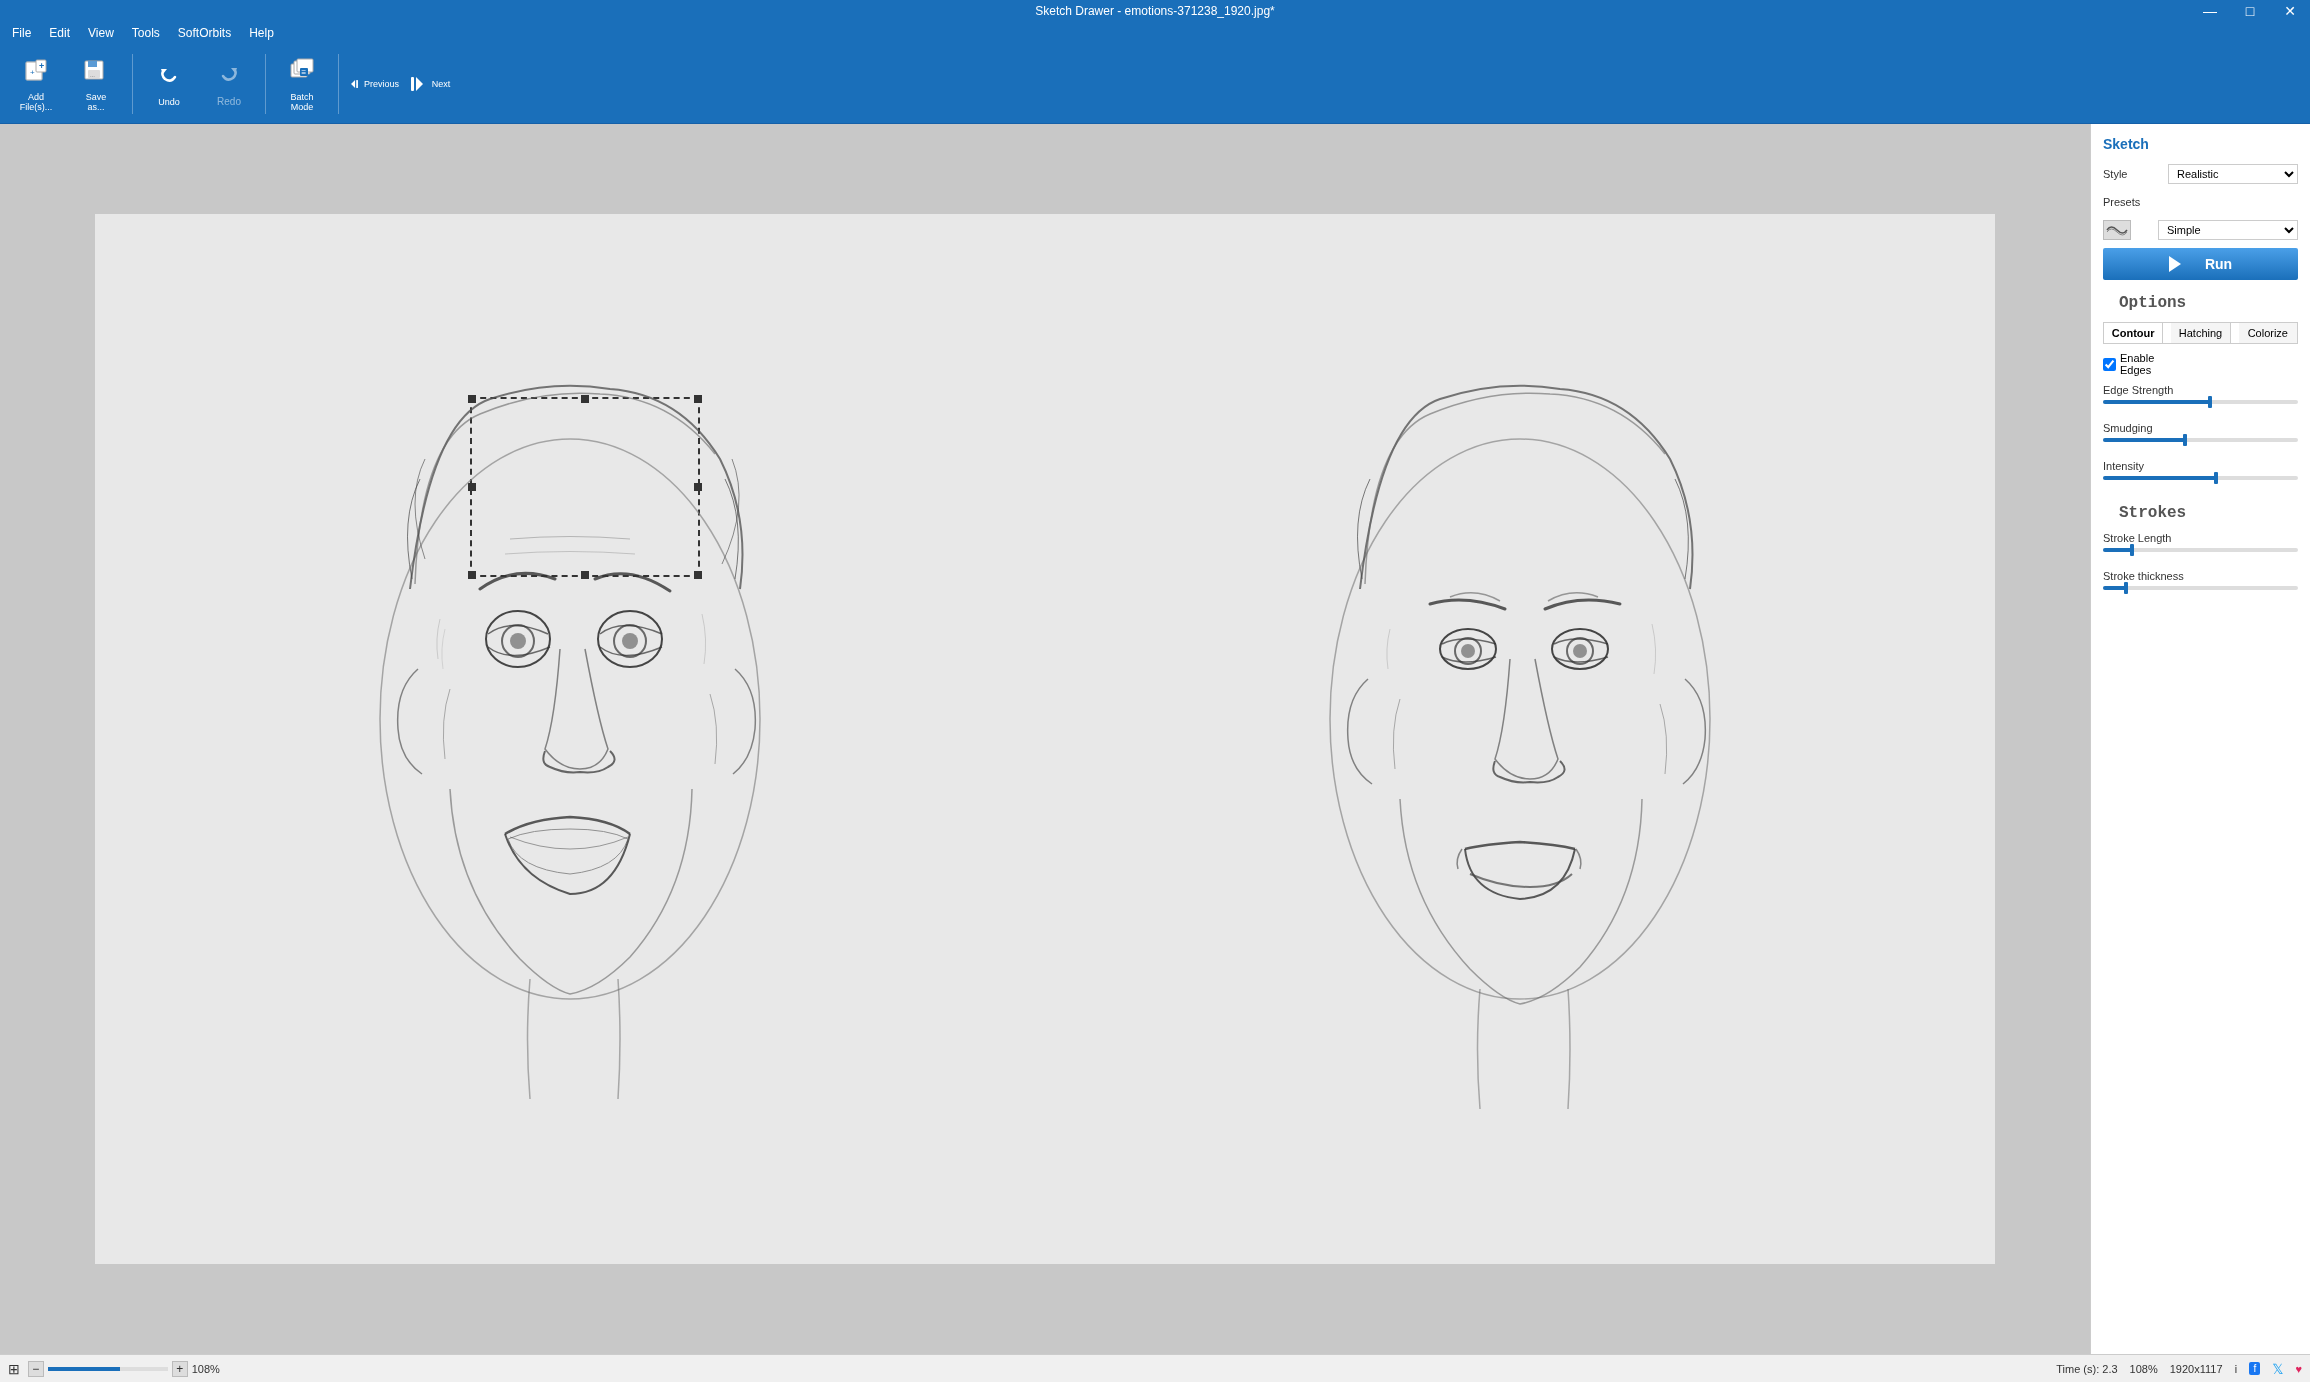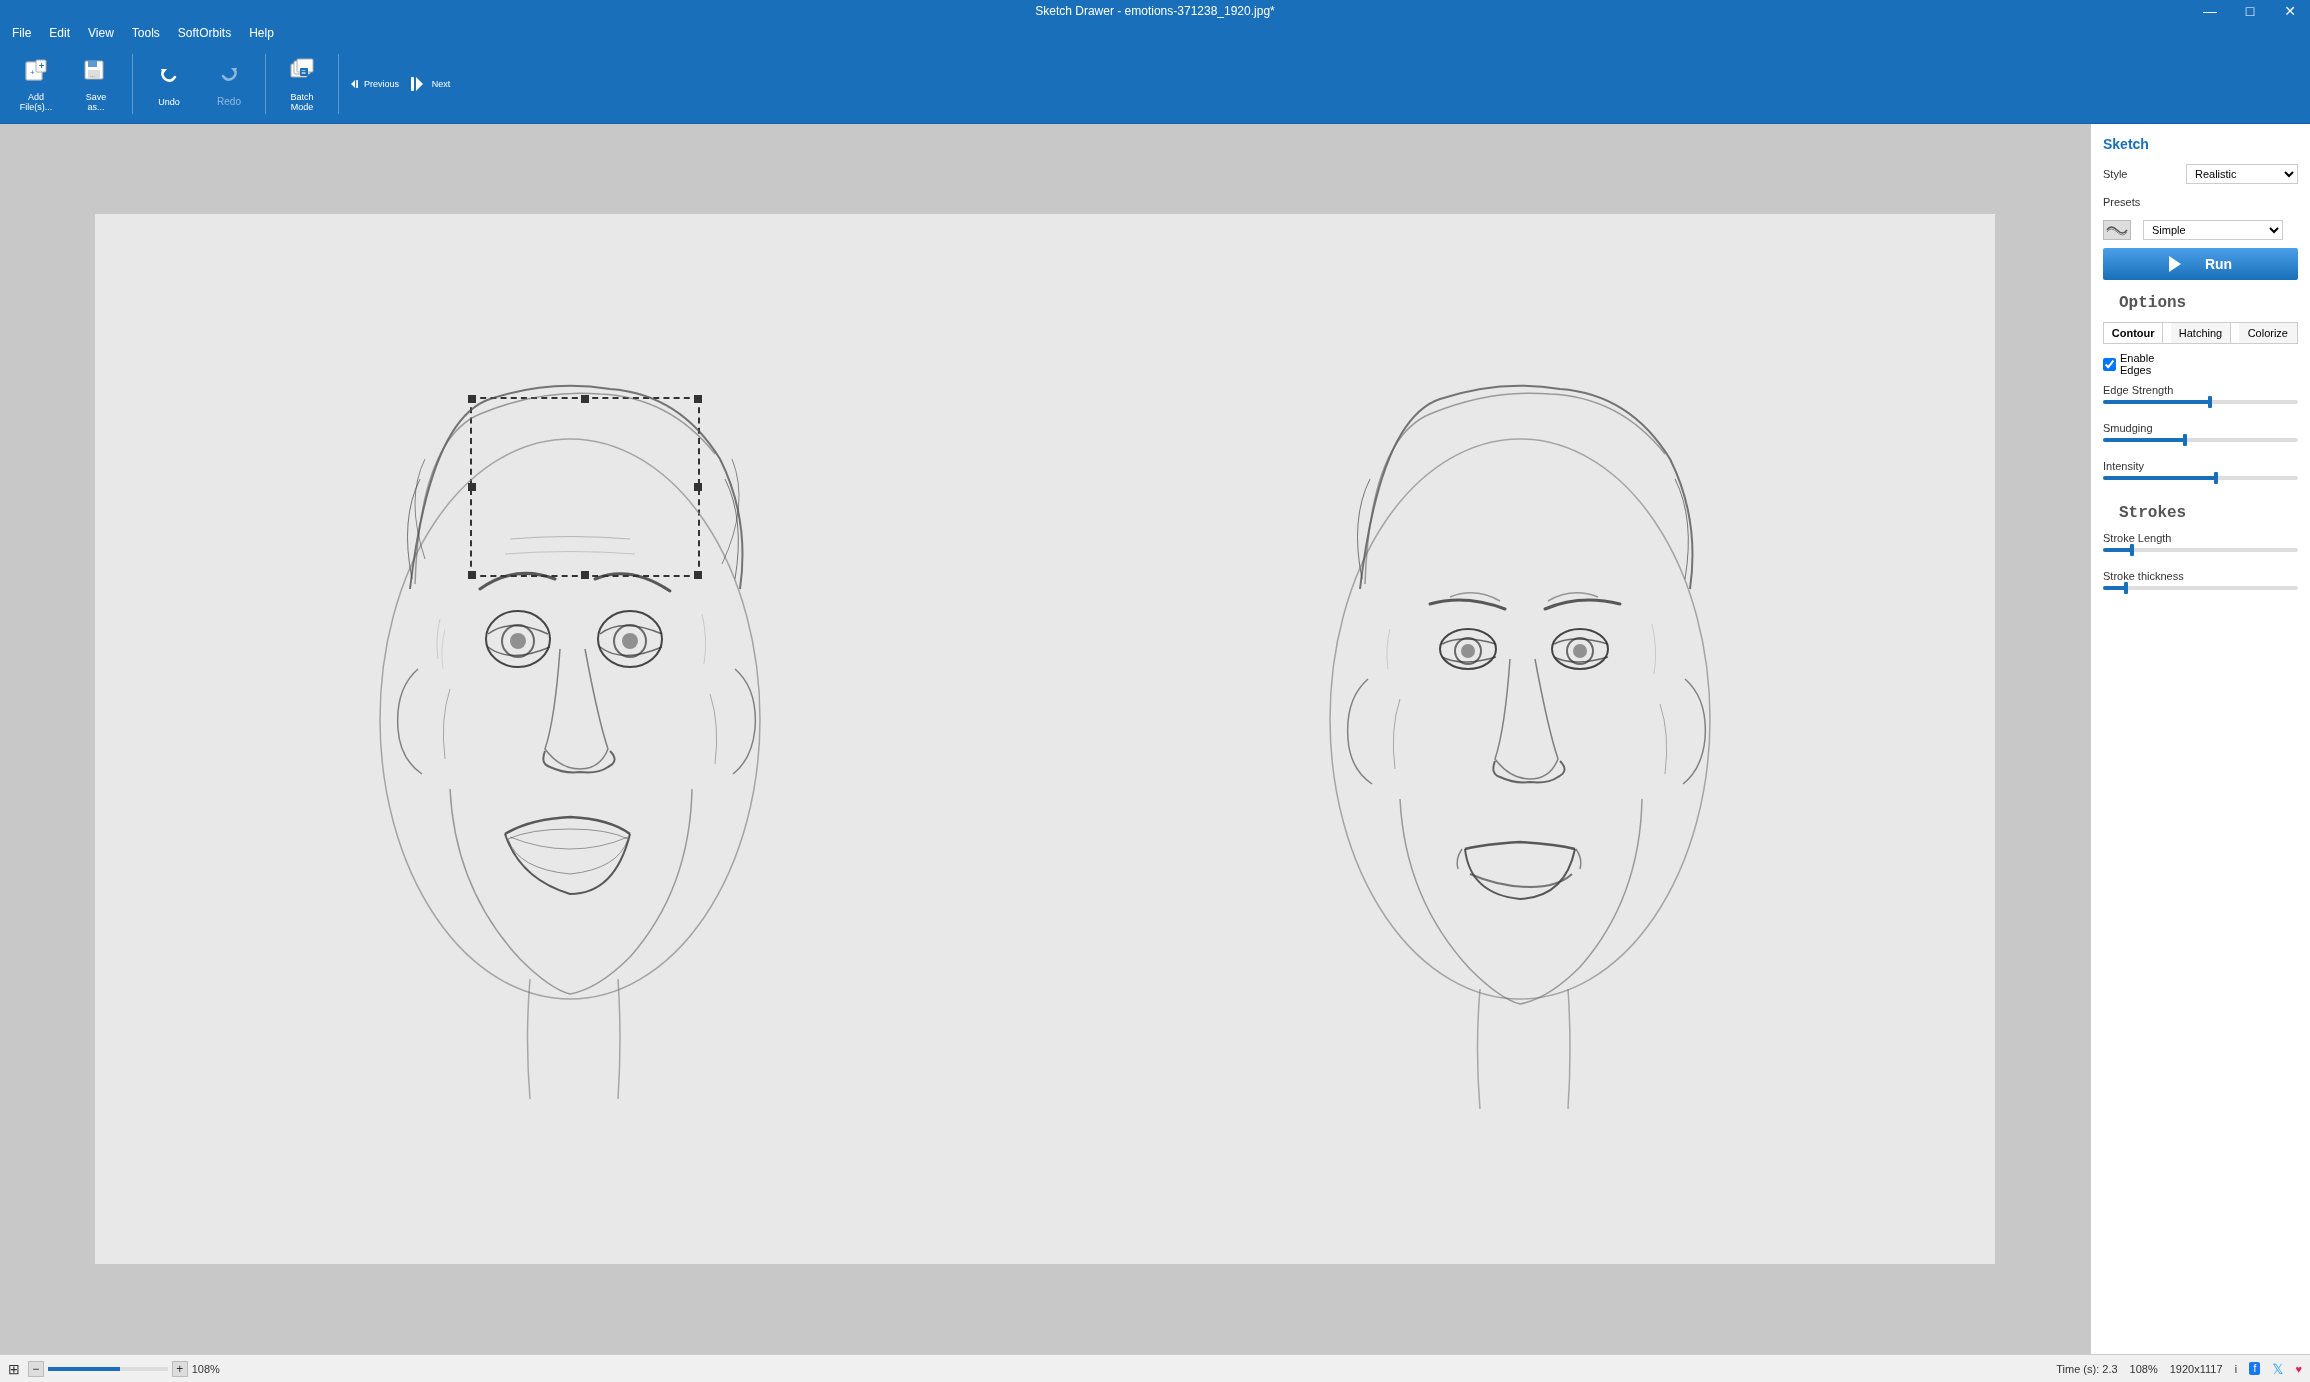--- a/index.html
+++ b/index.html
@@ -158,21 +158,21 @@
       margin-bottom: 4px;
     }
     .panel-label {
       font-size: 11px;
       color: #333;
     }
     .panel-select {
       border: 1px solid #ccc;
       padding: 2px 4px;
       font-size: 11px;
-      width: 112px;
+      width: 130px;
       background: white;
       cursor: pointer;
     }
     .run-btn {
       background: linear-gradient(to bottom, #4a9fe8, #1a6fba);
       color: white;
       border: none;
       padding: 8px 0;
       width: 100%;
       font-size: 14px;
@@ -245,21 +245,22 @@
       font-weight: 600;
       color: #555;
       margin: 6px 0 2px 16px;
       font-family: Liberation Mono, monospace;
     }
 
     
     .preset-row {
       display: flex;
       align-items: center;
-      gap: 12px;
+      gap: 18px;
+      justify-content: space-between;
     }
     .preset-icon {
       width: 28px;
       height: 20px;
       background: #ddd;
       border: 1px solid #bbb;
       display: flex;
       align-items: center;
       justify-content: center;
       font-size: 8px;

